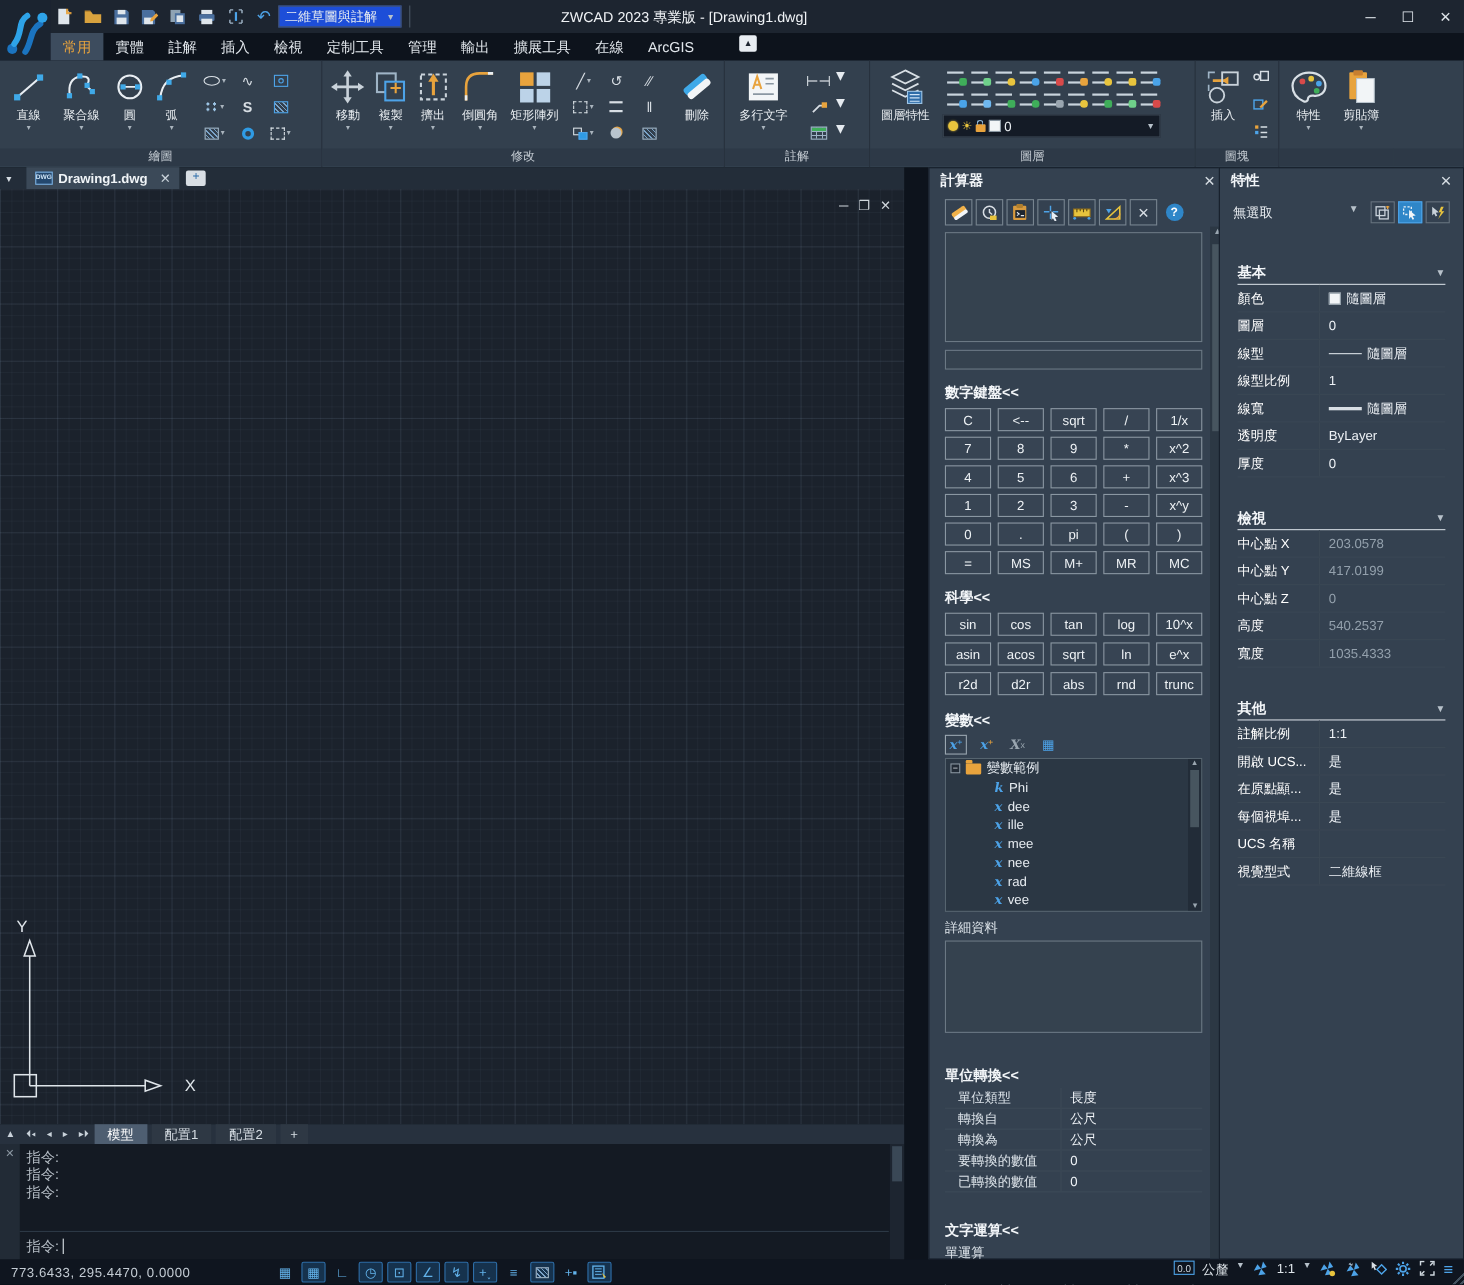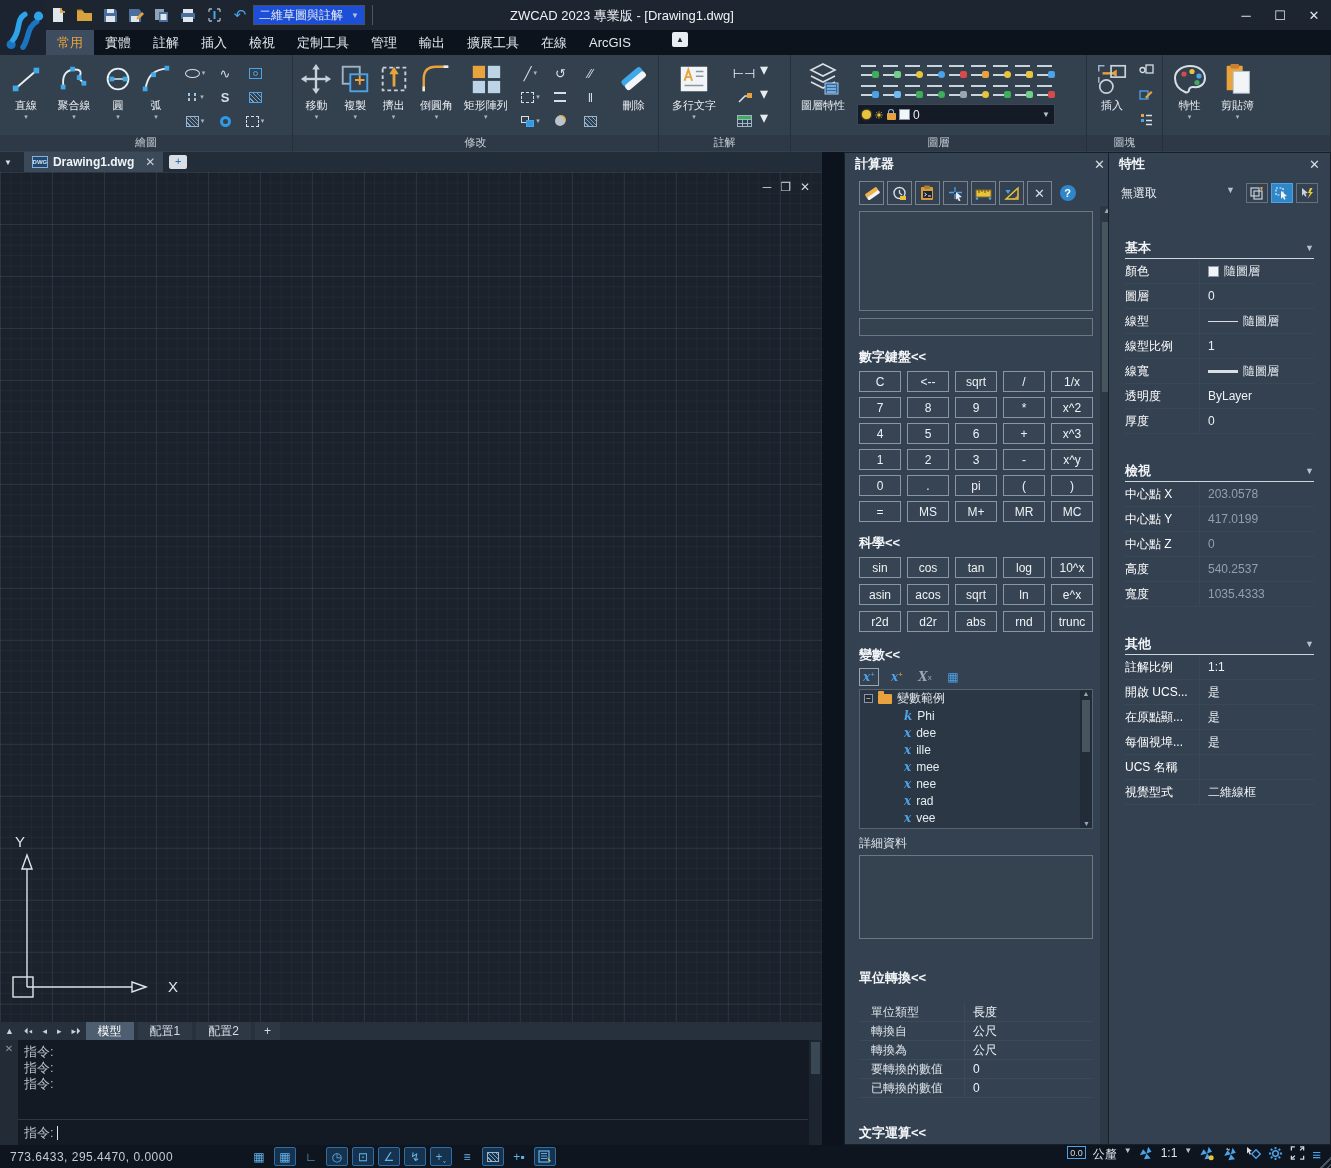--- a/index.html
+++ b/index.html
@@ -123,21 +123,21 @@
   .vtree { margin-top:3px; width:234px; height:140px; background:#2b3744; border:1px solid #56646f; position:relative; overflow:hidden; font-size:12px; }
   .vrow { height:17px; display:flex; align-items:center; gap:5px; padding-left:4px; color:#e6ebf0; }
   .vrow.item { padding-left:44px; }
   .expbox { width:9px; height:9px; border:1px solid #8a97a2; background:#222b36; color:#e6ebf0; font-size:8px; line-height:7px; text-align:center; }
   .folder { width:14px; height:10px; background:#e8a33d; border-radius:1px; position:relative; }
   .folder::before { content:""; position:absolute; top:-3px; left:0; width:6px; height:3px; background:#e8a33d; border-radius:1px 1px 0 0; }
   .vark { color:#4da3e8; font-family:"DejaVu Serif", serif; font-style:italic; font-weight:bold; font-size:12px; }
   .vscroll { position:absolute; right:0; top:0; width:12px; height:100%; background:#222c38; font-size:7px; color:#9aa6b0; text-align:center; }
   .vscroll .thumb { position:absolute; top:10px; left:2px; width:8px; height:52px; background:#47555f; }
   .detail-box { margin-top:3px; width:234px; height:84px; border:1px solid #6b7884; background:#35424f; }
-  .utable { margin-top:16px; width:234px; font-size:12px; }
+  .utable { margin-top:2px; width:234px; font-size:12px; }
   .utrow { height:19px; display:flex; align-items:center; border-bottom:1px solid #3c4a57; }
   .utrow .c1 { width:105px; padding-left:12px; color:#dbe2e8; }
   .utrow .c2 { flex:1; padding-left:8px; border-left:1px solid #3c4a57; height:100%; display:flex; align-items:center; color:#eef2f6; }
   .topsrow { display:flex; gap:6px; margin-top:4px; }
   .topsrow .kbtn { width:52px; height:19px; }
   .calc-scroll { position:absolute; right:1px; top:53px; width:14px; height:938px; background:#2c3844; font-size:8px; color:#9aa6b0; text-align:center; }
   .calc-scroll .thumb { position:absolute; top:16px; left:2px; width:10px; height:170px; background:#47555f; }
 
   
   .props { left:1108px; width:223px; height:993px; }

